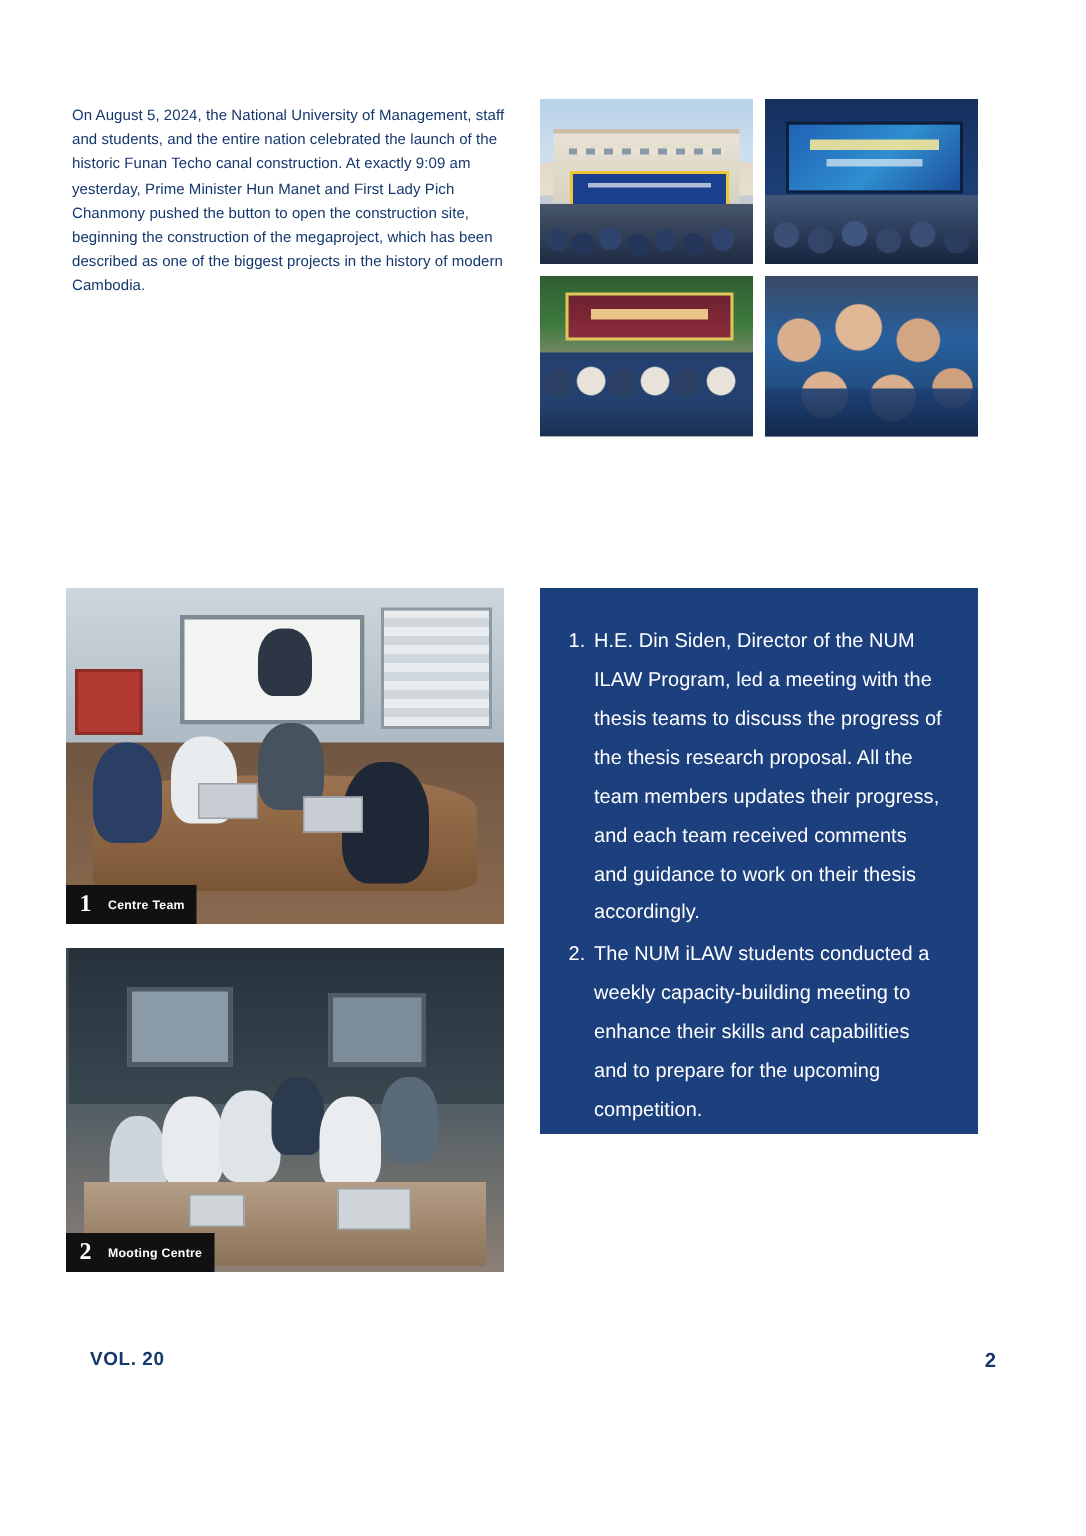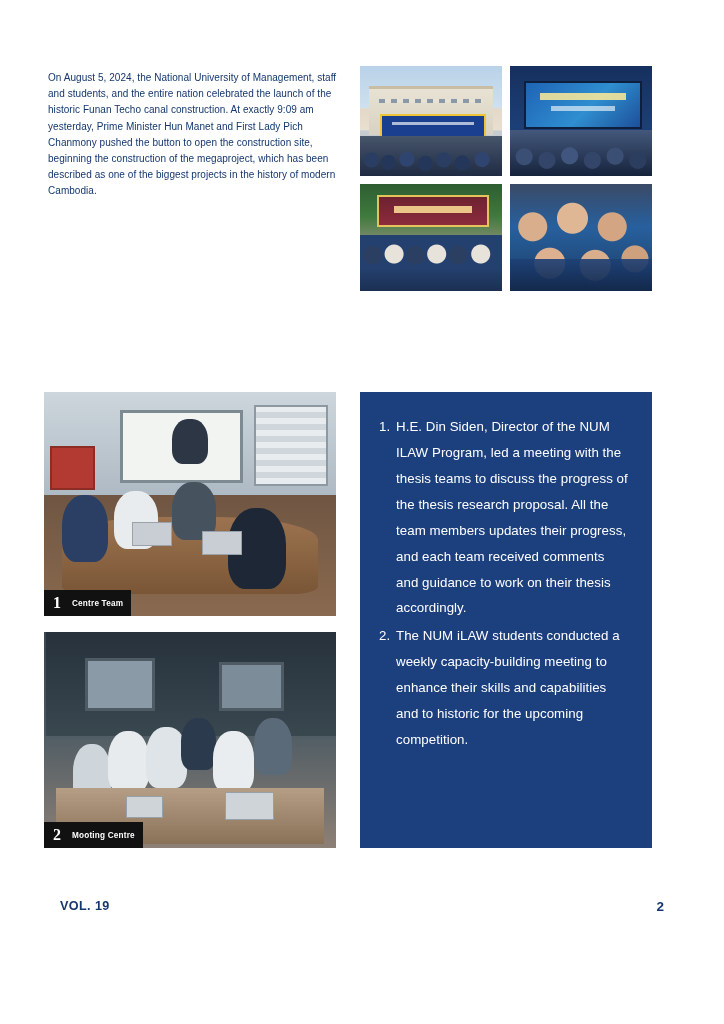--- a/index.html
+++ b/index.html
@@ -279,21 +279,21 @@
     letter-spacing: .2px;
     white-space: nowrap;
   }
 
   
   .blue-panel {
     position: absolute;
     left: 360px;
     top: 392px;
     width: 292px;
-    height: 456px;
+    height: 364px;
     background: #1c3f7e;
     box-sizing: border-box;
     padding: 22px 22px 18px 16px;
   }
   .blue-panel ol {
     margin: 0;
     padding-left: 18px;
     color: #ffffff;
   }
   .blue-panel li {
@@ -389,20 +389,20 @@
     <div class="laptop pml-2"></div>
     <div class="caption">
       <div class="num">2</div>
       <div class="cap-text">Mooting Centre</div>
     </div>
   </div>
 
   <div class="blue-panel">
     <ol>
       <li>H.E. Din Siden, Director of the NUM ILAW Program, led a meeting with the thesis teams to discuss the progress of the thesis research proposal. All the team members updates their progress, and each team received comments and guidance to work on their thesis accordingly.</li>
-      <li>The NUM iLAW students conducted a weekly capacity-building meeting to enhance their skills and capabilities and to historic for the upcoming competition.</li>
+      <li>The NUM iLAW students conducted a weekly capacity-building meeting to enhance their skills and capabilities and to prepare for the upcoming competition.</li>
     </ol>
   </div>
 
-  <div class="footer-vol">VOL. 19</div>
+  <div class="footer-vol">VOL. 20</div>
   <div class="footer-page">2</div>
 
 </div>
 
 </body></html>

